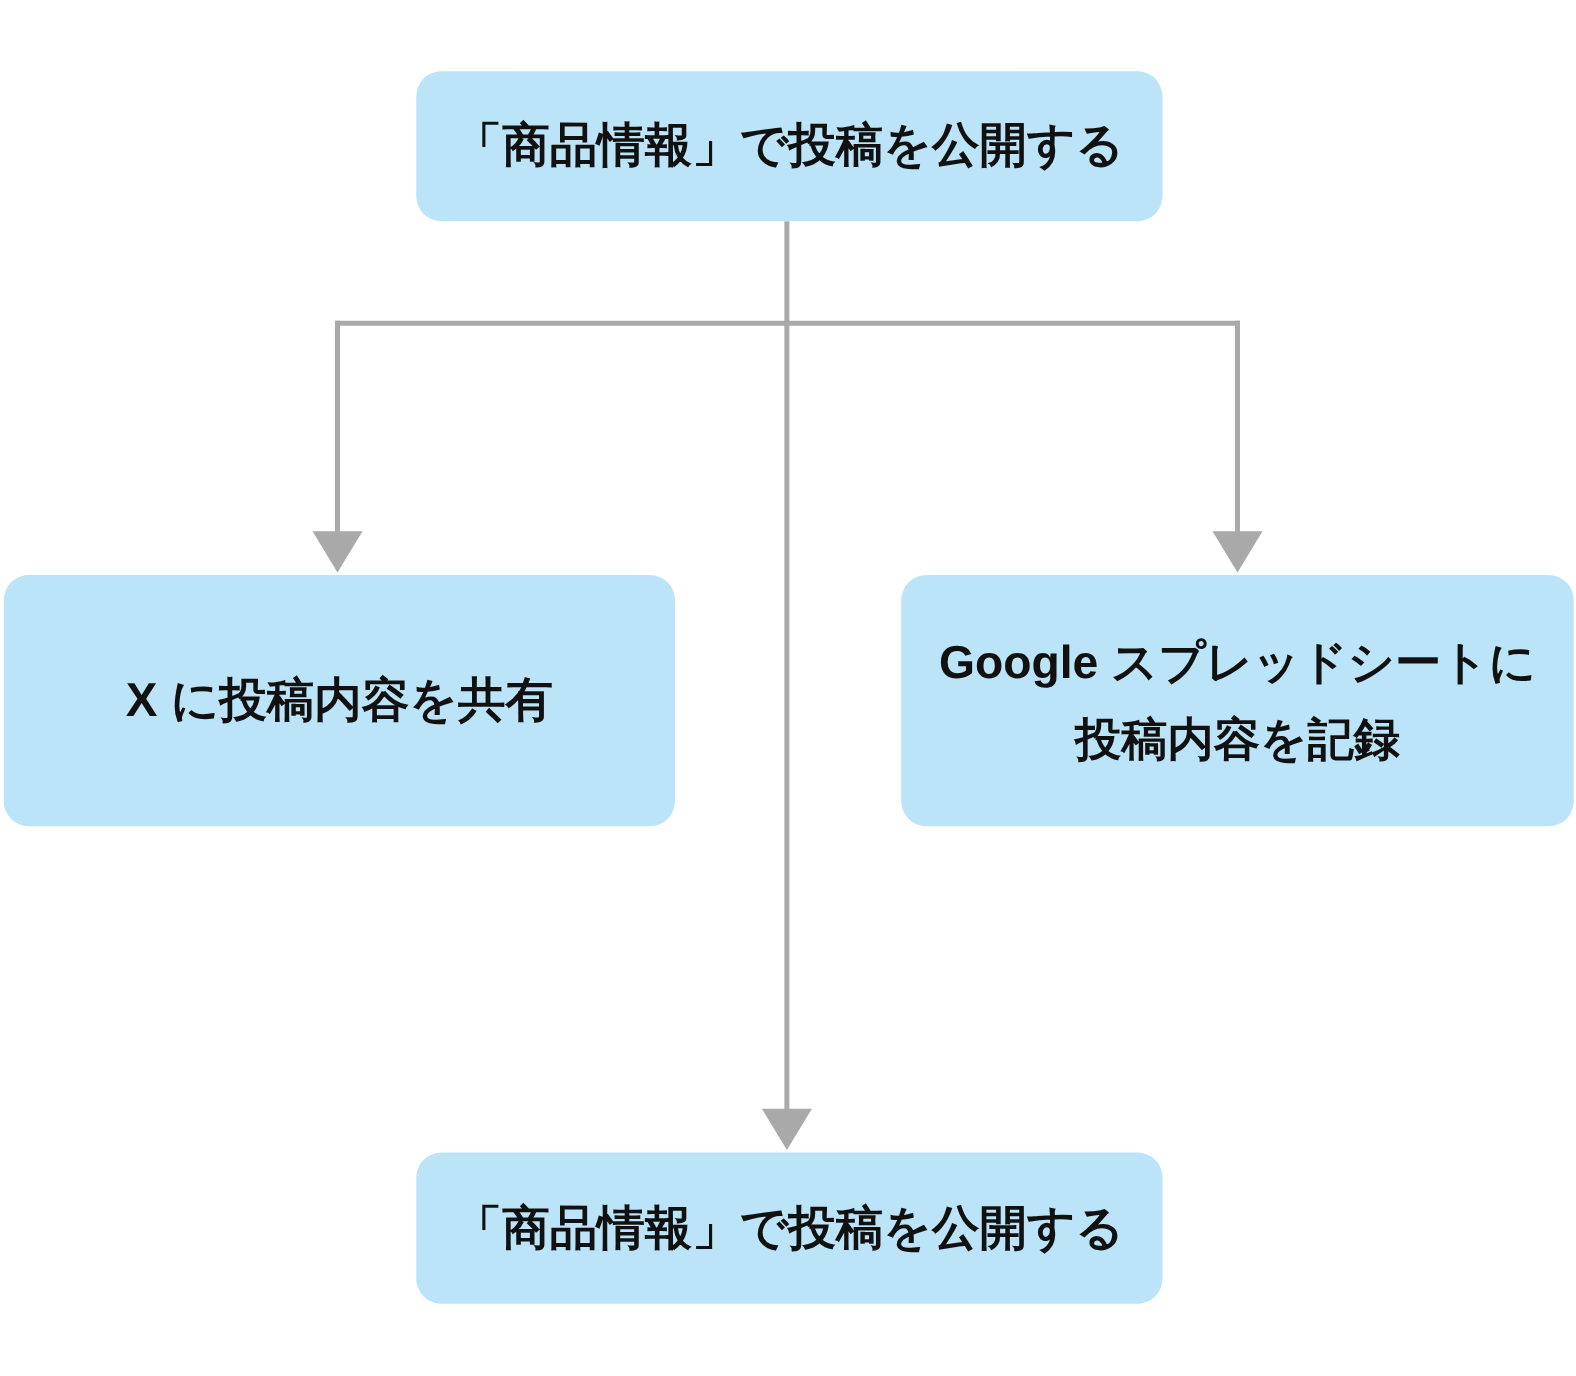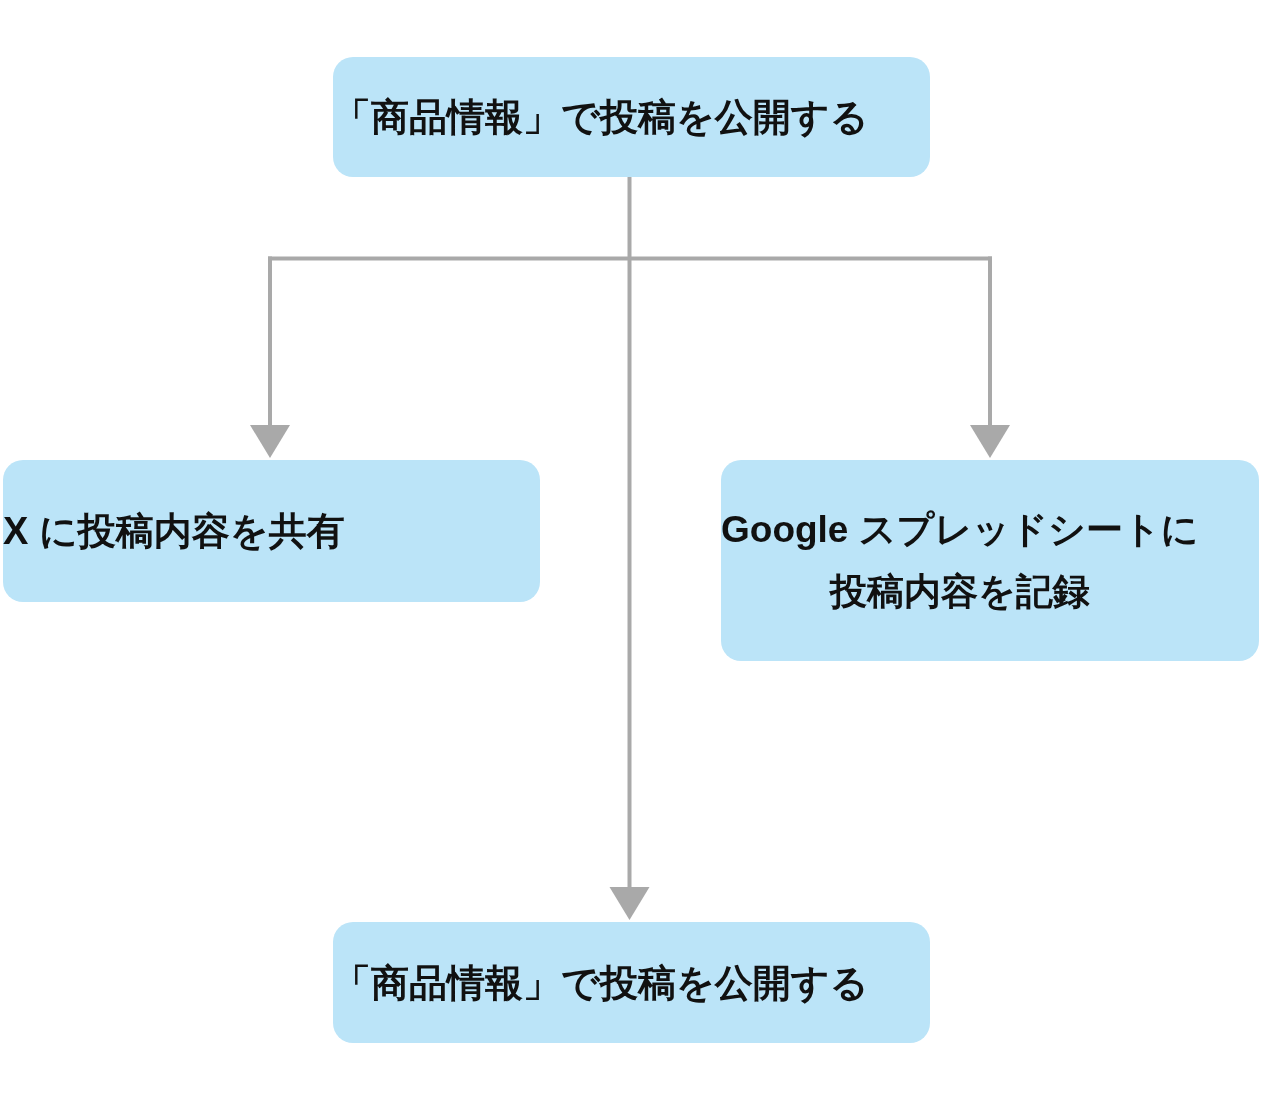--- a/index.html
+++ b/index.html
@@ -33,30 +33,30 @@
     fill: var(--connector);
     stroke: none;
   }
   .node {
     position: absolute;
     z-index: 1;
     background: var(--node-fill);
     border-radius: 20px;
     display: flex;
     align-items: center;
-    justify-content: flex-start;
+    justify-content: center;
     text-align: center;
     color: var(--text);
     font-weight: 700;
     font-size: 38px;
     line-height: 60px;
     white-space: pre-line;
   }
   .node-top    { left: 333px; top: 57px;  width: 597px; height: 120px; }
-  .node-left   { left: 3px;   top: 460px; width: 537px; height: 142px; }
+  .node-left   { left: 3px;   top: 460px; width: 537px; height: 201px; }
   .node-right  { left: 721px; top: 460px; width: 538px; height: 201px; font-size: 37px; line-height: 62px; }
   .node-bottom { left: 333px; top: 922px; width: 597px; height: 121px; }
 </style>
 </head>
 <body>
 
 <div class="canvas">
 
   <svg class="connectors" viewBox="0 0 1261 1101" xmlns="http://www.w3.org/2000/svg">
 

